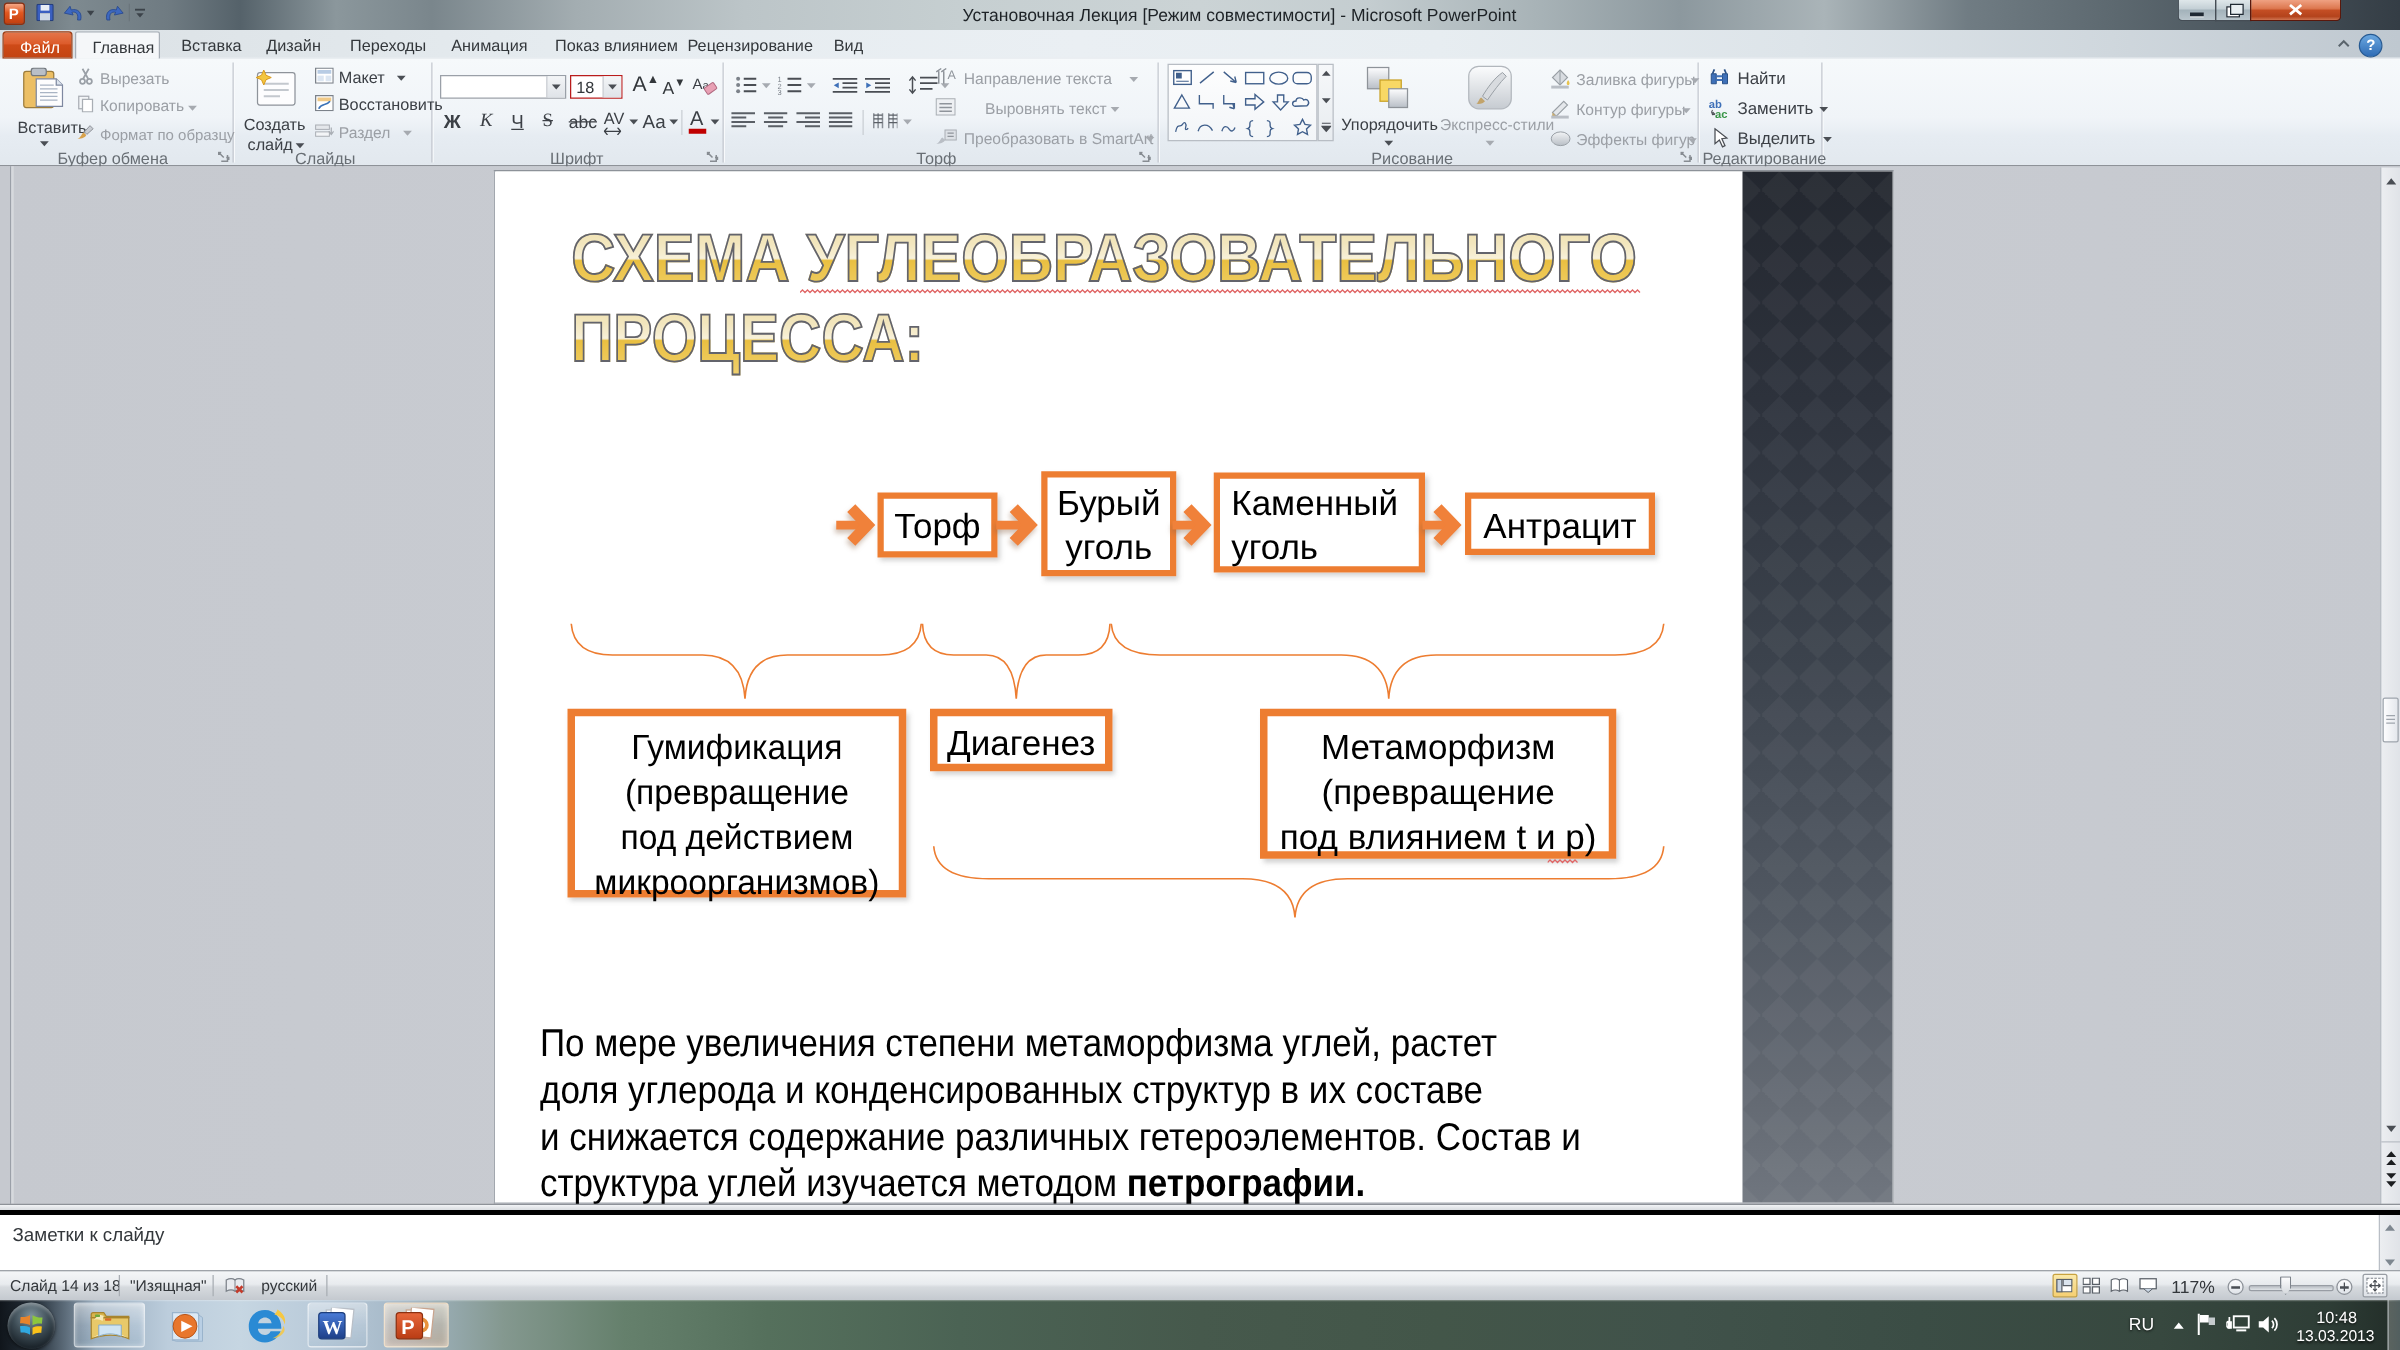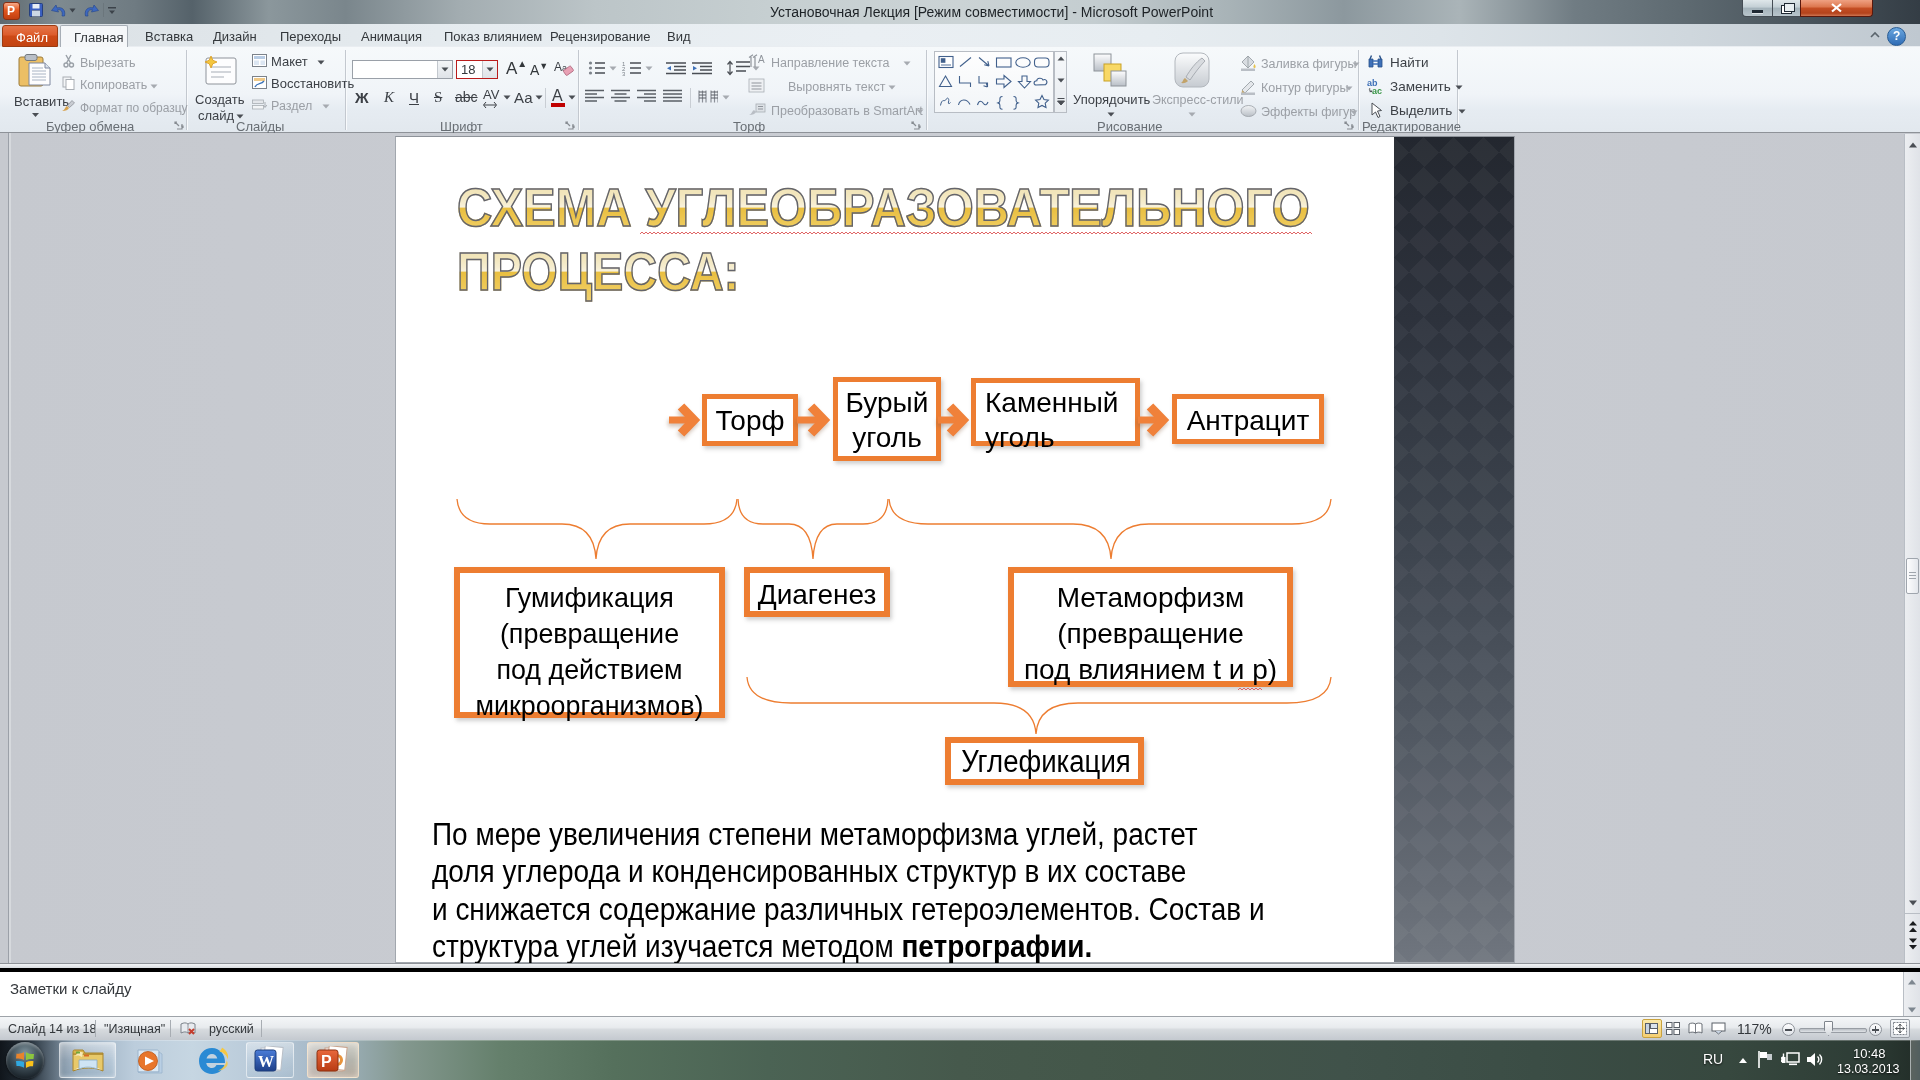--- a/index.html
+++ b/index.html
@@ -463,21 +463,21 @@
   <svg class="ab" style="left:640px;top:230px;" width="675" height="6" viewBox="0 0 675 6">
     <path d="M0 4 l2 -2 2 2 l2 -2 2 2 l2 -2 2 2 l2 -2 2 2 l2 -2 2 2 l2 -2 2 2 l2 -2 2 2 l2 -2 2 2 l2 -2 2 2 l2 -2 2 2 l2 -2 2 2 l2 -2 2 2 l2 -2 2 2 l2 -2 2 2 l2 -2 2 2 l2 -2 2 2 l2 -2 2 2 l2 -2 2 2 l2 -2 2 2 l2 -2 2 2 l2 -2 2 2 l2 -2 2 2 l2 -2 2 2 l2 -2 2 2 l2 -2 2 2 l2 -2 2 2 l2 -2 2 2 l2 -2 2 2 l2 -2 2 2 l2 -2 2 2 l2 -2 2 2 l2 -2 2 2 l2 -2 2 2 l2 -2 2 2 l2 -2 2 2 l2 -2 2 2 l2 -2 2 2 l2 -2 2 2 l2 -2 2 2 l2 -2 2 2 l2 -2 2 2 l2 -2 2 2 l2 -2 2 2 l2 -2 2 2 l2 -2 2 2 l2 -2 2 2 l2 -2 2 2 l2 -2 2 2 l2 -2 2 2 l2 -2 2 2 l2 -2 2 2 l2 -2 2 2 l2 -2 2 2 l2 -2 2 2 l2 -2 2 2 l2 -2 2 2 l2 -2 2 2 l2 -2 2 2 l2 -2 2 2 l2 -2 2 2 l2 -2 2 2 l2 -2 2 2 l2 -2 2 2 l2 -2 2 2 l2 -2 2 2 l2 -2 2 2 l2 -2 2 2 l2 -2 2 2 l2 -2 2 2 l2 -2 2 2 l2 -2 2 2 l2 -2 2 2 l2 -2 2 2 l2 -2 2 2 l2 -2 2 2 l2 -2 2 2 l2 -2 2 2 l2 -2 2 2 l2 -2 2 2 l2 -2 2 2 l2 -2 2 2 l2 -2 2 2 l2 -2 2 2 l2 -2 2 2 l2 -2 2 2 l2 -2 2 2 l2 -2 2 2 l2 -2 2 2 l2 -2 2 2 l2 -2 2 2 l2 -2 2 2 l2 -2 2 2 l2 -2 2 2 l2 -2 2 2 l2 -2 2 2 l2 -2 2 2 l2 -2 2 2 l2 -2 2 2 l2 -2 2 2 l2 -2 2 2 l2 -2 2 2 l2 -2 2 2 l2 -2 2 2 l2 -2 2 2 l2 -2 2 2 l2 -2 2 2 l2 -2 2 2 l2 -2 2 2 l2 -2 2 2 l2 -2 2 2 l2 -2 2 2 l2 -2 2 2 l2 -2 2 2 l2 -2 2 2 l2 -2 2 2 l2 -2 2 2 l2 -2 2 2 l2 -2 2 2 l2 -2 2 2 l2 -2 2 2 l2 -2 2 2 l2 -2 2 2 l2 -2 2 2 l2 -2 2 2 l2 -2 2 2 l2 -2 2 2 l2 -2 2 2 l2 -2 2 2 l2 -2 2 2 l2 -2 2 2 l2 -2 2 2 l2 -2 2 2 l2 -2 2 2 l2 -2 2 2 l2 -2 2 2 l2 -2 2 2 l2 -2 2 2 l2 -2 2 2 l2 -2 2 2 l2 -2 2 2 l2 -2 2 2 l2 -2 2 2 l2 -2 2 2 l2 -2 2 2 l2 -2 2 2 l2 -2 2 2 l2 -2 2 2 l2 -2 2 2 l2 -2 2 2 l2 -2 2 2 l2 -2 2 2 l2 -2 2 2 l2 -2 2 2 l2 -2 2 2 l2 -2 2 2 l2 -2 2 2 l2 -2 2 2 l2 -2 2 2 l2 -2 2 2 l2 -2 2 2 l2 -2 2 2 l2 -2 2 2 l2 -2 2 2 l2 -2 2 2 l2 -2 2 2 l2 -2 2 2 l2 -2 2 2 l2 -2 2 2" stroke="#e06565" stroke-width="1" fill="none"></path>
   </svg>
 
   <div class="fb" style="left:702px;top:394px;width:96px;height:52px;">
         <div class="fbt" style="padding-top:4px;">Торф</div>
       </div>
   <div class="fb" style="left:833px;top:377px;width:108px;height:84px;">
         <div class="fbt" style="padding-top:3px;">Бурый<br>уголь</div>
       </div>
-  <div class="fb" style="left:971px;top:378px;width:169px;height:68px;">
+  <div class="fb" style="left:971px;top:378px;width:169px;height:80px;">
         <div class="fbt" style="padding-top:2px;text-align:left;padding-left:9px;">Каменный<br>уголь</div>
       </div>
   <div class="fb" style="left:1172px;top:394px;width:152px;height:50px;">
         <div class="fbt" style="padding-top:4px;">Антрацит</div>
       </div>
 
   <svg class="arw" style="left:668px;top:400px;" width="42" height="40" viewBox="0 0 42 40">
     <path d="M1 16.5 h20 v7 h-20 z" fill="#f0813a"></path>
     <path d="M13 6.5 L26 20 L13 33.5" stroke="#f0813a" stroke-width="9" fill="none"></path>
   </svg>
@@ -514,23 +514,20 @@
     <div class="fbt2" style="padding-top:7px;">Метаморфизм<br>(превращение<br>под влиянием t и p)</div>
   </div>
   <svg class="ab" style="left:1238px;top:686px;" width="26" height="6" viewBox="0 0 26 6">
     <path d="M0 4 l2 -2 2 2 l2 -2 2 2 l2 -2 2 2 l2 -2 2 2 l2 -2 2 2 l2 -2 2 2" stroke="#e06565" stroke-width="1" fill="none"></path>
   </svg>
 
   <svg class="ab" style="left:746px;top:676px;" width="586" height="62" viewBox="0 0 586 62">
     <path d="M1 1 Q3 27 45 27 L248 27 Q288 27 290 58 Q292 27 332 27 L541 27 Q583 27 585 1" stroke="#ed7d31" stroke-width="1.3" fill="none"></path>
   </svg>
 
-  <div class="fb2" style="left:945px;top:737px;width:199px;height:48px;">
-        <div class="fbt2" style="padding-top:1px;font-size:31px;transform:scaleX(0.89);">Углефикация</div>
-      </div>
 
   <div class="tx" style="left:432px;top:816px;font-size:31px;line-height:37.3px;color:#000;transform:scaleX(0.902);transform-origin:0 0;">
     По мере увеличения степени метаморфизма углей, растет<br>
     доля углерода и конденсированных структур в их составе<br>
     и снижается содержание различных гетероэлементов. Состав и<br>
     структура углей изучается методом <b>петрографии.</b>
   </div>
 </div>
 
 <div class="ab" style="left:1904px;top:134px;width:16px;height:829px;background:linear-gradient(90deg,#eceef1,#dfe2e7);border-left:1px solid #b9bec5;">

